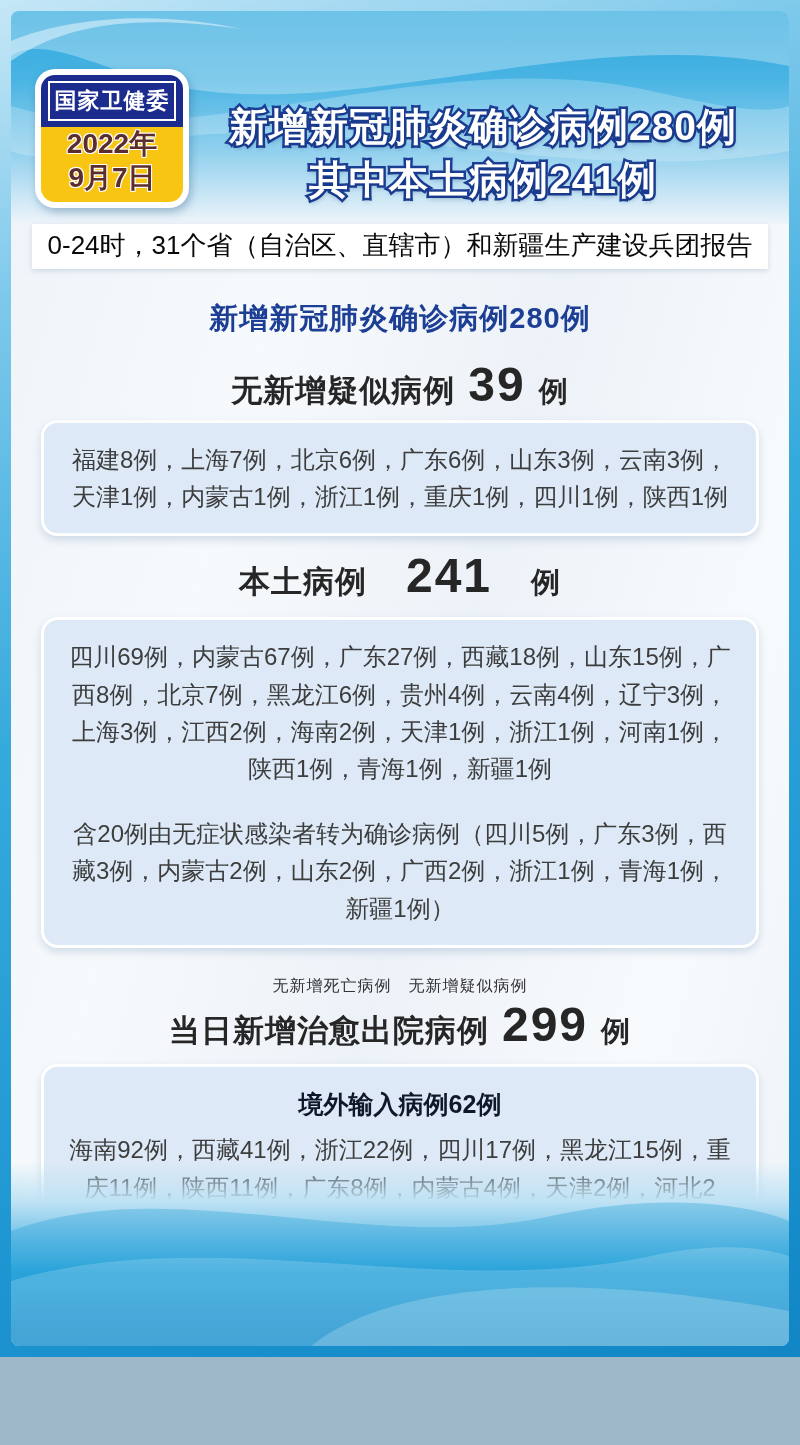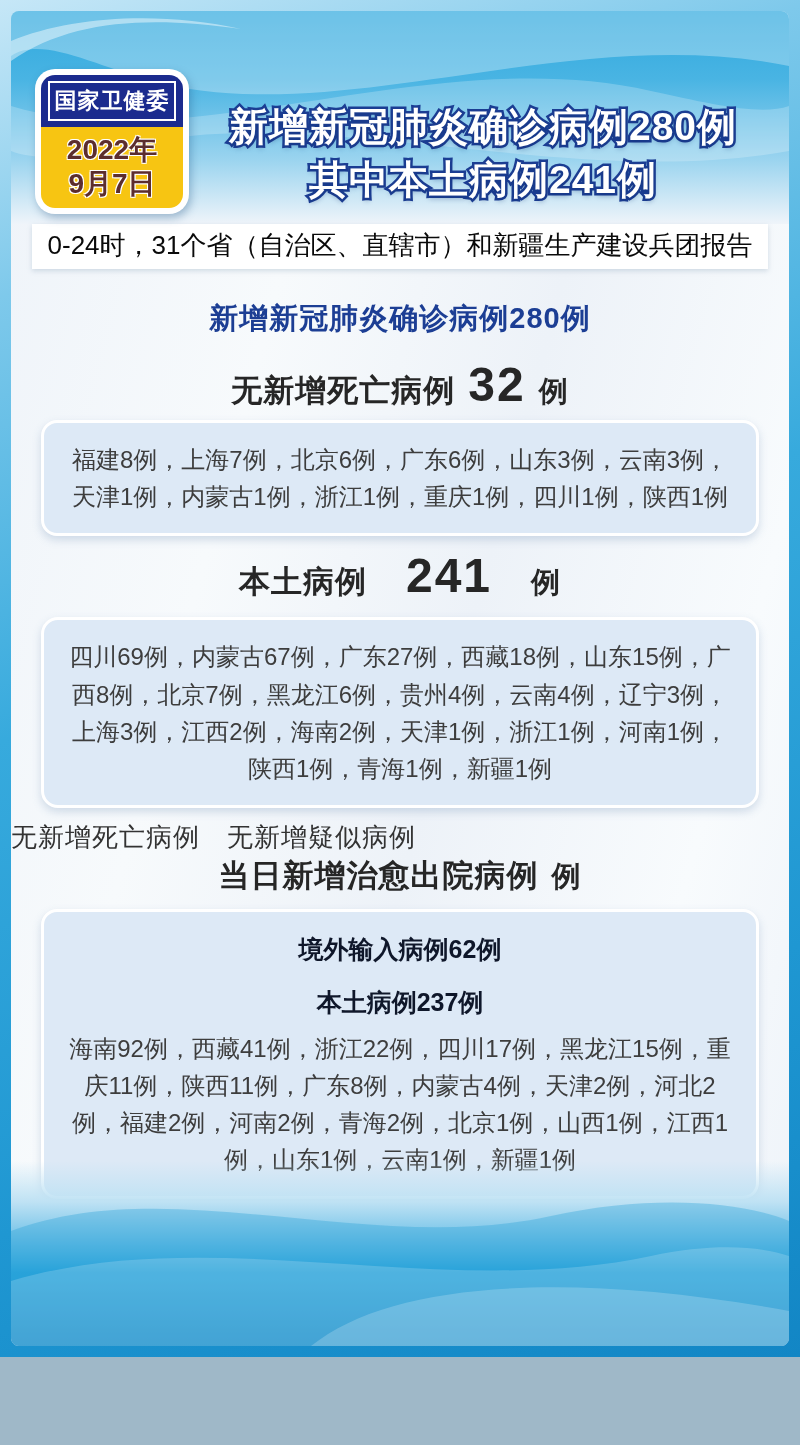--- a/index.html
+++ b/index.html
@@ -19,21 +19,21 @@
     background:linear-gradient(180deg,#2ea8de 0%,#49b4e3 32%,#9bd4ef 70%,#eff4fa 100%);}
   .header .waves{position:absolute;inset:0;width:100%;height:100%;}
   .badge{
     position:absolute;left:24px;top:58px;width:154px;z-index:3;
     background:#fff;border-radius:20px;padding:6px;
     box-shadow:2px 4px 8px rgba(30,80,130,.35);
   }
   .badge-org{background:#1b2b8e;border-radius:14px 14px 0 0;padding:6px 7px;}
   .badge-org span{display:block;border:2px solid #fff;padding:3px 2px;text-align:center;
     color:#fff;font-size:22px;font-weight:700;letter-spacing:1px;}
-  .badge-date{background:#f7c512;border-radius:0 0 14px 14px;padding:6px 2px 8px;text-align:center;}
+  .badge-date{background:#f7c512;border-radius:0 0 14px 14px;padding:0 2px 8px;text-align:center;}
   .badge-date div{color:#5c2d2d;font-size:28px;font-weight:800;line-height:1.2;
     text-shadow:1px 1px 0 #fff,-1px -1px 0 #fff,1px -1px 0 #fff,-1px 1px 0 #fff;}
   .title{
     position:absolute;left:178px;right:12px;top:90px;z-index:3;text-align:center;
     font-size:39px;font-weight:900;line-height:1.35;color:#fff;letter-spacing:1px;
     -webkit-text-stroke:5px #1c3e94;paint-order:stroke fill;
     text-shadow:0 3px 5px rgba(15,45,110,.35);
   }
   
   .report-bar-wrap{text-align:center;margin-top:0;position:relative;z-index:2;}
@@ -48,21 +48,21 @@
   .mt18{margin-top:18px;} .mt12{margin-top:12px;gap:39px;} .mt14{}
   .box{margin:8px 30px 0;background:#dde9f6;border:3px solid #fff;border-radius:16px;
     padding:18px 24px;font-size:24px;color:#3d3d3d;line-height:1.55;
     box-shadow:0 4px 9px rgba(120,150,185,.3);text-align:left;}
   .box p{margin:0;text-align:center;}
   .box p + p{margin-top:28px;}
   .box.mt14{margin-top:14px;border-radius:17px;} .box.mt12{margin-top:12px;}
   .box3 p.bold{font-weight:800;color:#0f172a;font-size:25px;}
   .box3 p + p{margin-top:14px;}
   .box3 p.detail{margin-top:8px;}
-  .no-new{text-align:left;font-size:26px;color:#333;margin-top:12px;letter-spacing:1px;}
+  .no-new{text-align:center;font-size:16px;color:#333;margin-top:28px;letter-spacing:1px;}
   
   .footer-band{position:absolute;left:0;right:0;bottom:0;height:185px;z-index:1;
     background:linear-gradient(180deg,rgba(241,245,250,0) 0%,#bfe2f4 22%,#2aa5dc 60%,#1286c5 100%);}
   .footer-band svg{position:absolute;inset:0;width:100%;height:100%;}
 </style>
 </head>
 <body>
 
 <div class="poster">
   <div class="panel">
@@ -88,49 +88,50 @@
       </div>
     </div>
 
     <div class="report-bar-wrap">
       <span class="report-bar">0-24时，31个省（自治区、直辖市）和新疆生产建设兵团报告</span>
     </div>
 
     <div class="blue-heading">新增新冠肺炎确诊病例280例</div>
 
     <div class="case-heading mt18">
-      <span class="lbl">无新增死亡病例</span>
-      <span class="num">32</span>
+      <span class="lbl">无新增疑似病例</span>
+      <span class="num">39</span>
       <span class="unit">例</span>
     </div>
 
     <div class="box">
       <p>福建8例，上海7例，北京6例，广东6例，山东3例，云南3例，天津1例，内蒙古1例，浙江1例，重庆1例，四川1例，陕西1例</p>
     </div>
 
     <div class="case-heading mt12">
       <span class="lbl">本土病例</span>
       <span class="num">241</span>
       <span class="unit">例</span>
     </div>
 
     <div class="box mt14">
       <p>四川69例，内蒙古67例，广东27例，西藏18例，山东15例，广西8例，北京7例，黑龙江6例，贵州4例，云南4例，辽宁3例，上海3例，江西2例，海南2例，天津1例，浙江1例，河南1例，陕西1例，青海1例，新疆1例</p>
+      <p>含20例由无症状感染者转为确诊病例（四川5例，广东3例，西藏3例，内蒙古2例，山东2例，广西2例，浙江1例，青海1例，新疆1例）</p>
     </div>
 
     <div class="no-new">无新增死亡病例　无新增疑似病例</div>
 
     <div class="case-heading mt14">
       <span class="lbl">当日新增治愈出院病例</span>
+      <span class="num">299</span>
       <span class="unit">例</span>
     </div>
 
     <div class="box box3 mt12">
       <p class="bold">境外输入病例62例</p>
-      <p class="bold">本土病例237例</p>
       <p class="detail">海南92例，西藏41例，浙江22例，四川17例，黑龙江15例，重庆11例，陕西11例，广东8例，内蒙古4例，天津2例，河北2例，福建2例，河南2例，青海2例，北京1例，山西1例，江西1例，山东1例，云南1例，新疆1例</p>
     </div>
 
     <div class="footer-band">
       <svg viewBox="0 0 778 185" preserveAspectRatio="none">
         <path d="M0,70 C160,10 360,95 540,55 C640,33 730,40 778,60 L778,185 L0,185 Z" fill="rgba(41,160,215,0.35)"></path>
         <path d="M0,120 C200,60 430,140 640,95 C700,82 750,85 778,95 L778,185 L0,185 Z" fill="rgba(255,255,255,0.18)"></path>
         <path d="M300,185 C380,120 560,110 778,150 L778,185 Z" fill="rgba(255,255,255,0.20)"></path>
       </svg>
     </div>

